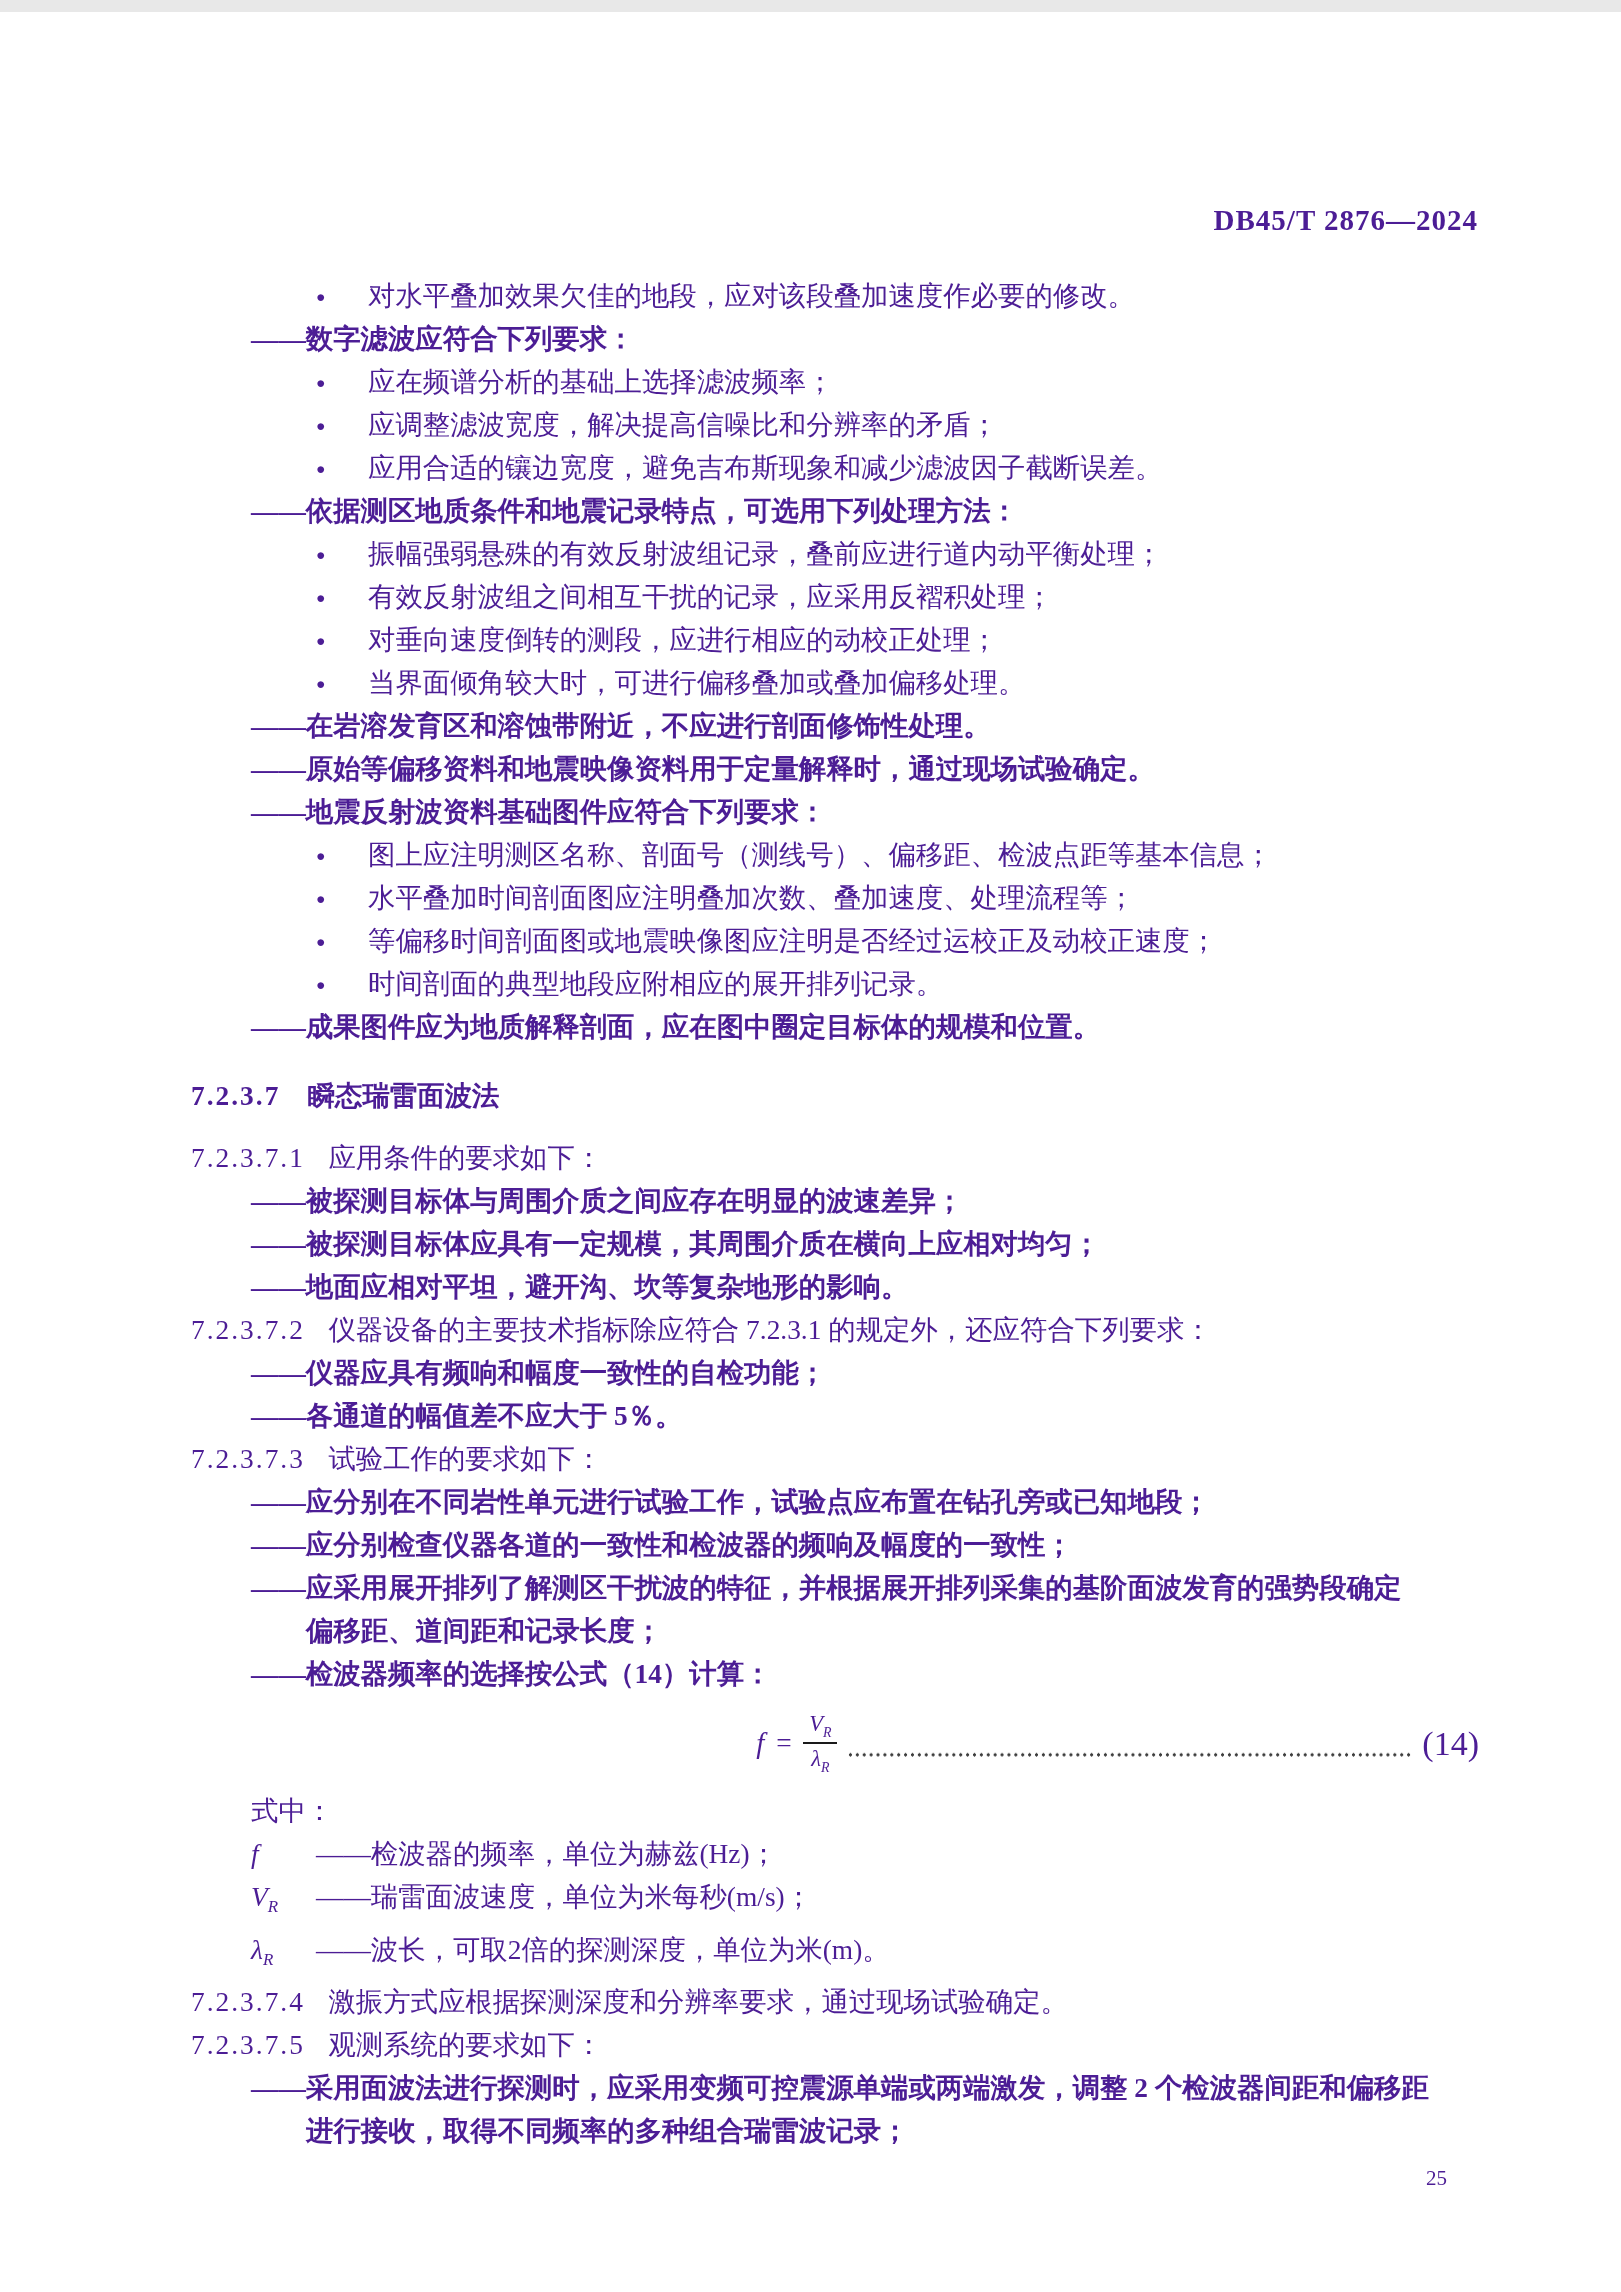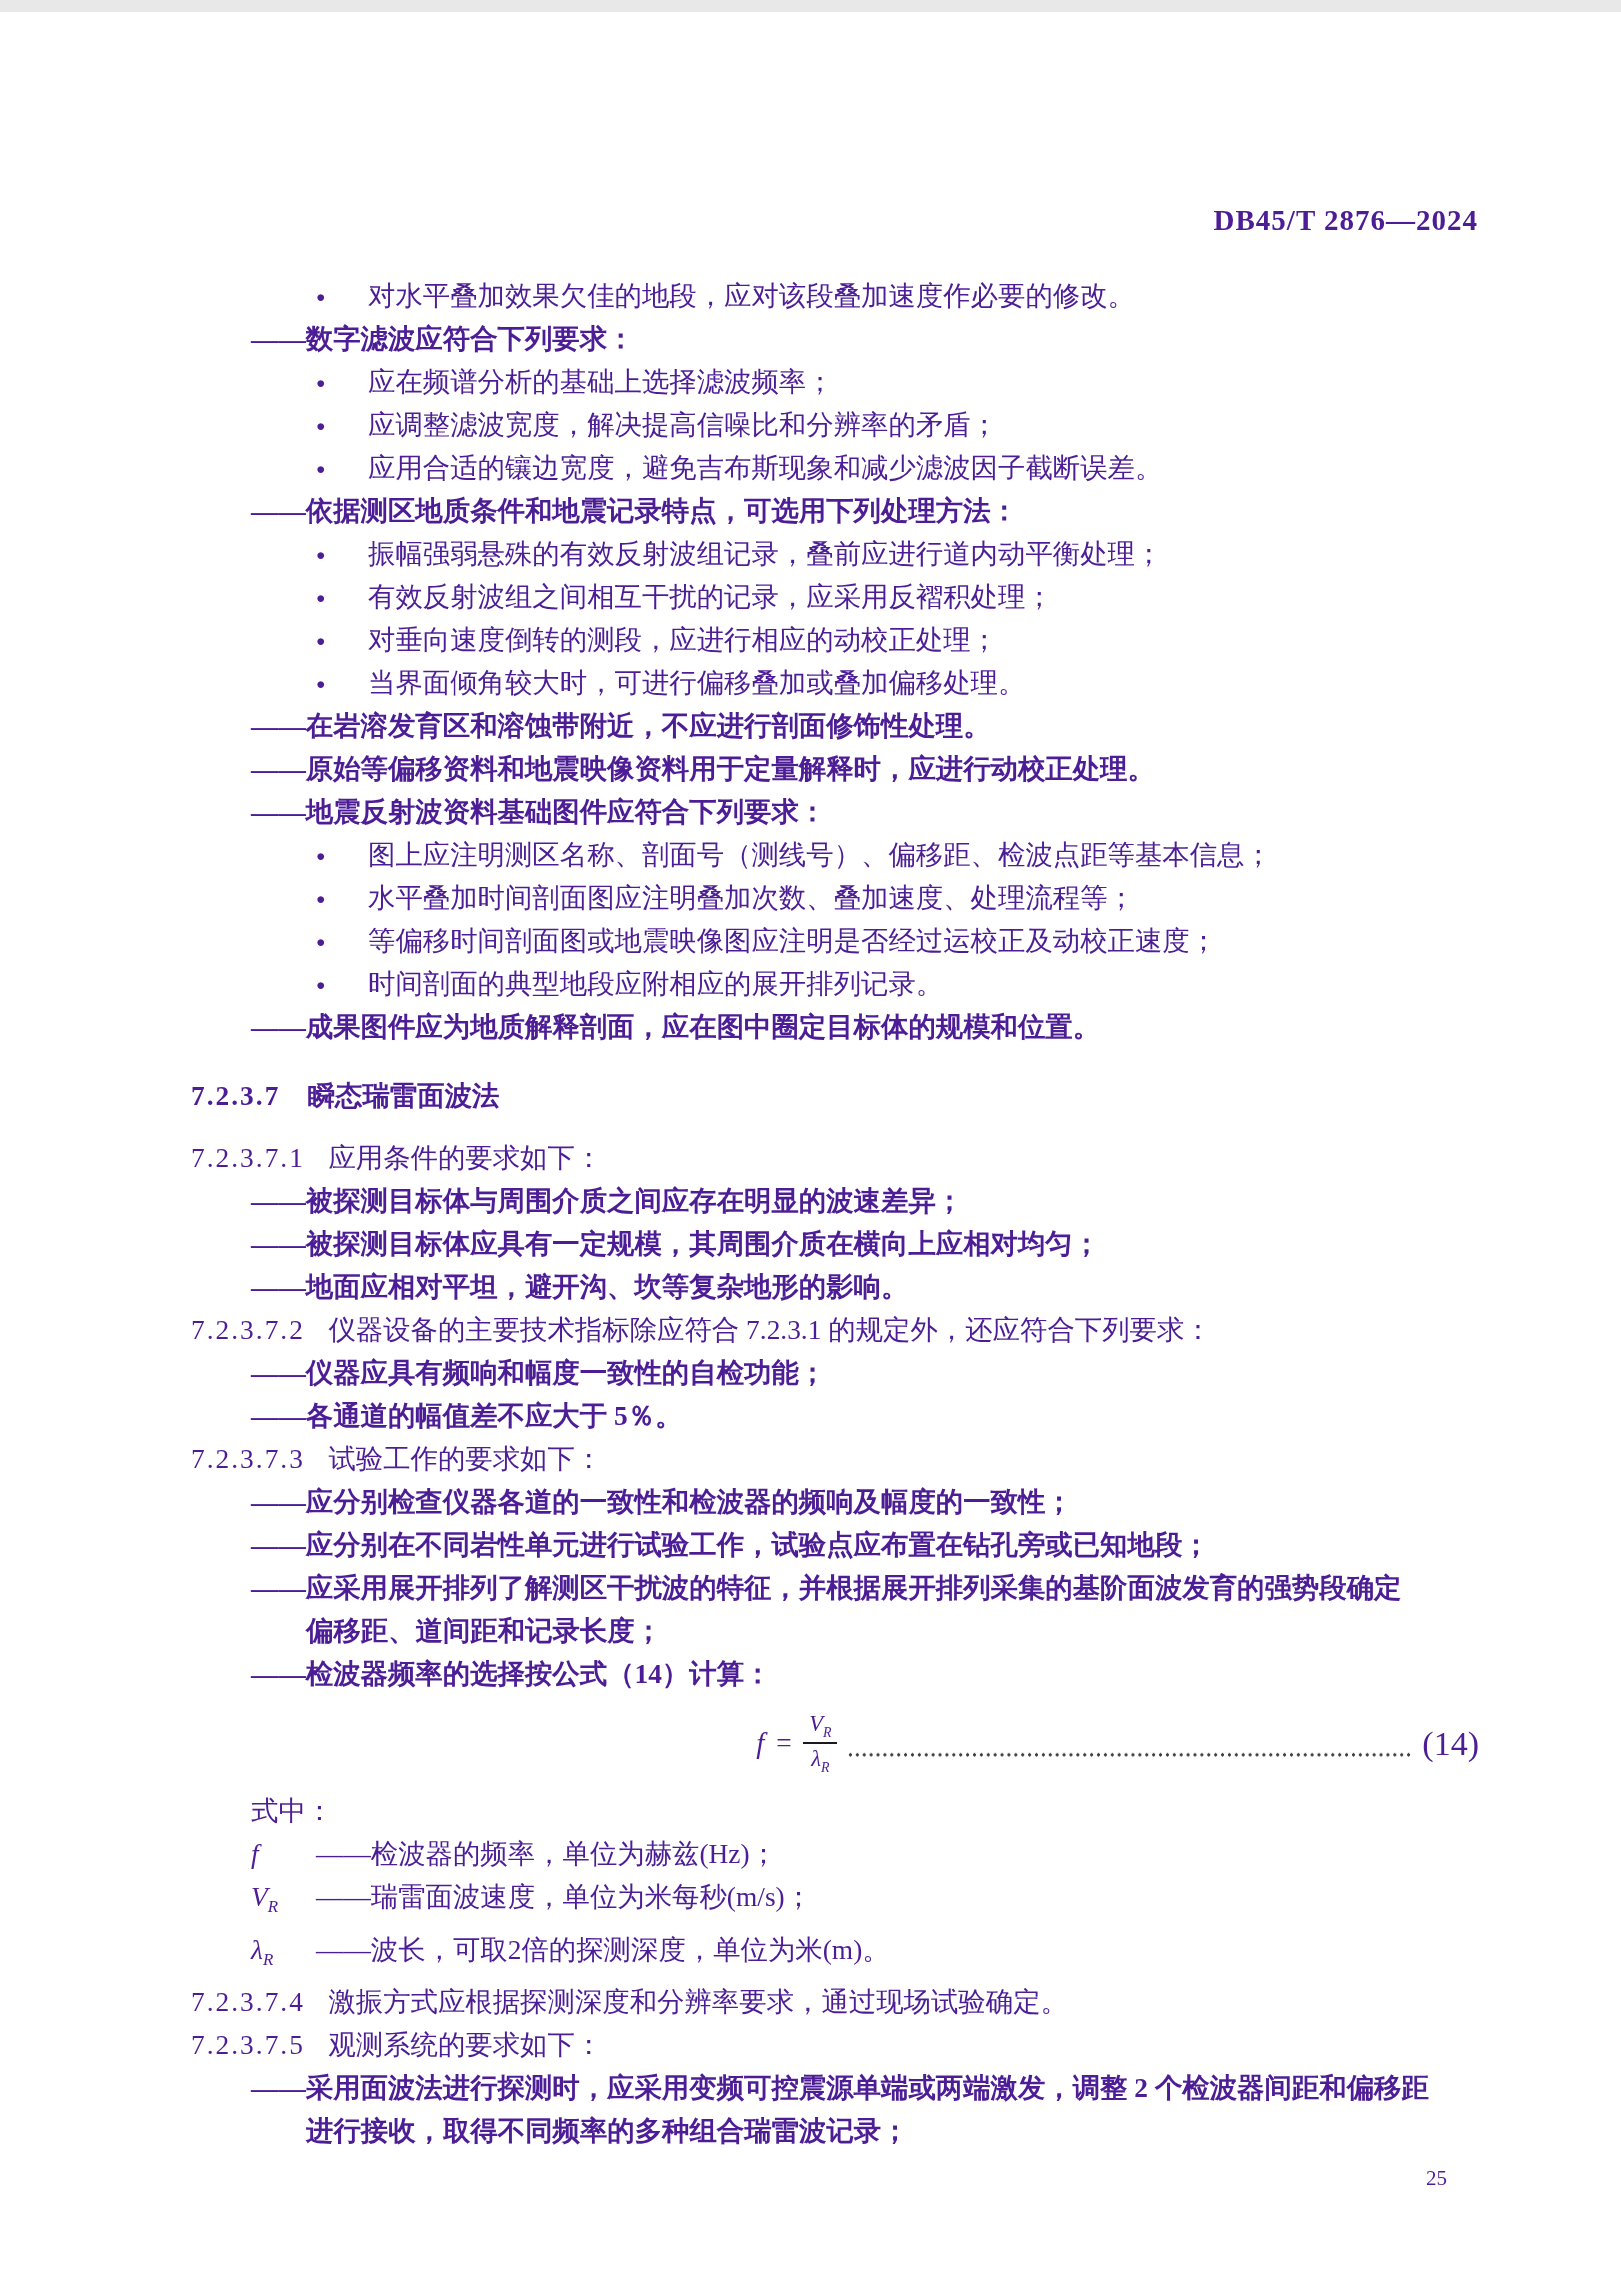--- a/index.html
+++ b/index.html
@@ -120,21 +120,21 @@
         <span class="bullet-text">对垂向速度倒转的测段，应进行相应的动校正处理；</span>
       </div>
       <div class="line bullet-item">
         <span class="bullet-dot">●</span>
         <span class="bullet-text">当界面倾角较大时，可进行偏移叠加或叠加偏移处理。</span>
       </div>
       <div class="line dash-item">
         <div class="dash-text">——在岩溶发育区和溶蚀带附近，不应进行剖面修饰性处理。</div>
       </div>
       <div class="line dash-item">
-        <div class="dash-text">——原始等偏移资料和地震映像资料用于定量解释时，应进行动校正处理。</div>
+        <div class="dash-text">——原始等偏移资料和地震映像资料用于定量解释时，通过现场试验确定。</div>
       </div>
       <div class="line dash-item">
         <div class="dash-text">——地震反射波资料基础图件应符合下列要求：</div>
       </div>
       <div class="line bullet-item">
         <span class="bullet-dot">●</span>
         <span class="bullet-text">图上应注明测区名称、剖面号（测线号）、偏移距、检波点距等基本信息；</span>
       </div>
       <div class="line bullet-item">
         <span class="bullet-dot">●</span>
@@ -176,24 +176,24 @@
         <div class="dash-text">——仪器应具有频响和幅度一致性的自检功能；</div>
       </div>
       <div class="line dash-item">
         <div class="dash-text">——各通道的幅值差不应大于 5％。</div>
       </div>
       <div class="line clause-row">
         <span class="clause-num">7.2.3.7.3</span>
         <span class="clause-text">试验工作的要求如下：</span>
       </div>
       <div class="line dash-item">
+        <div class="dash-text">——应分别在不同岩性单元进行试验工作，试验点应布置在钻孔旁或已知地段；</div>
+      </div>
+      <div class="line dash-item">
         <div class="dash-text">——应分别检查仪器各道的一致性和检波器的频响及幅度的一致性；</div>
-      </div>
-      <div class="line dash-item">
-        <div class="dash-text">——应分别在不同岩性单元进行试验工作，试验点应布置在钻孔旁或已知地段；</div>
       </div>
       <div class="line dash-item">
         <div class="dash-text">——应采用展开排列了解测区干扰波的特征，并根据展开排列采集的基阶面波发育的强势段确定</div>
         <div class="dash-cont">偏移距、道间距和记录长度；</div>
       </div>
       <div class="line dash-item">
         <div class="dash-text">——检波器频率的选择按公式（14）计算：</div>
       </div>
       <div class="formula-row">
         <span class="f-spacer"></span>

